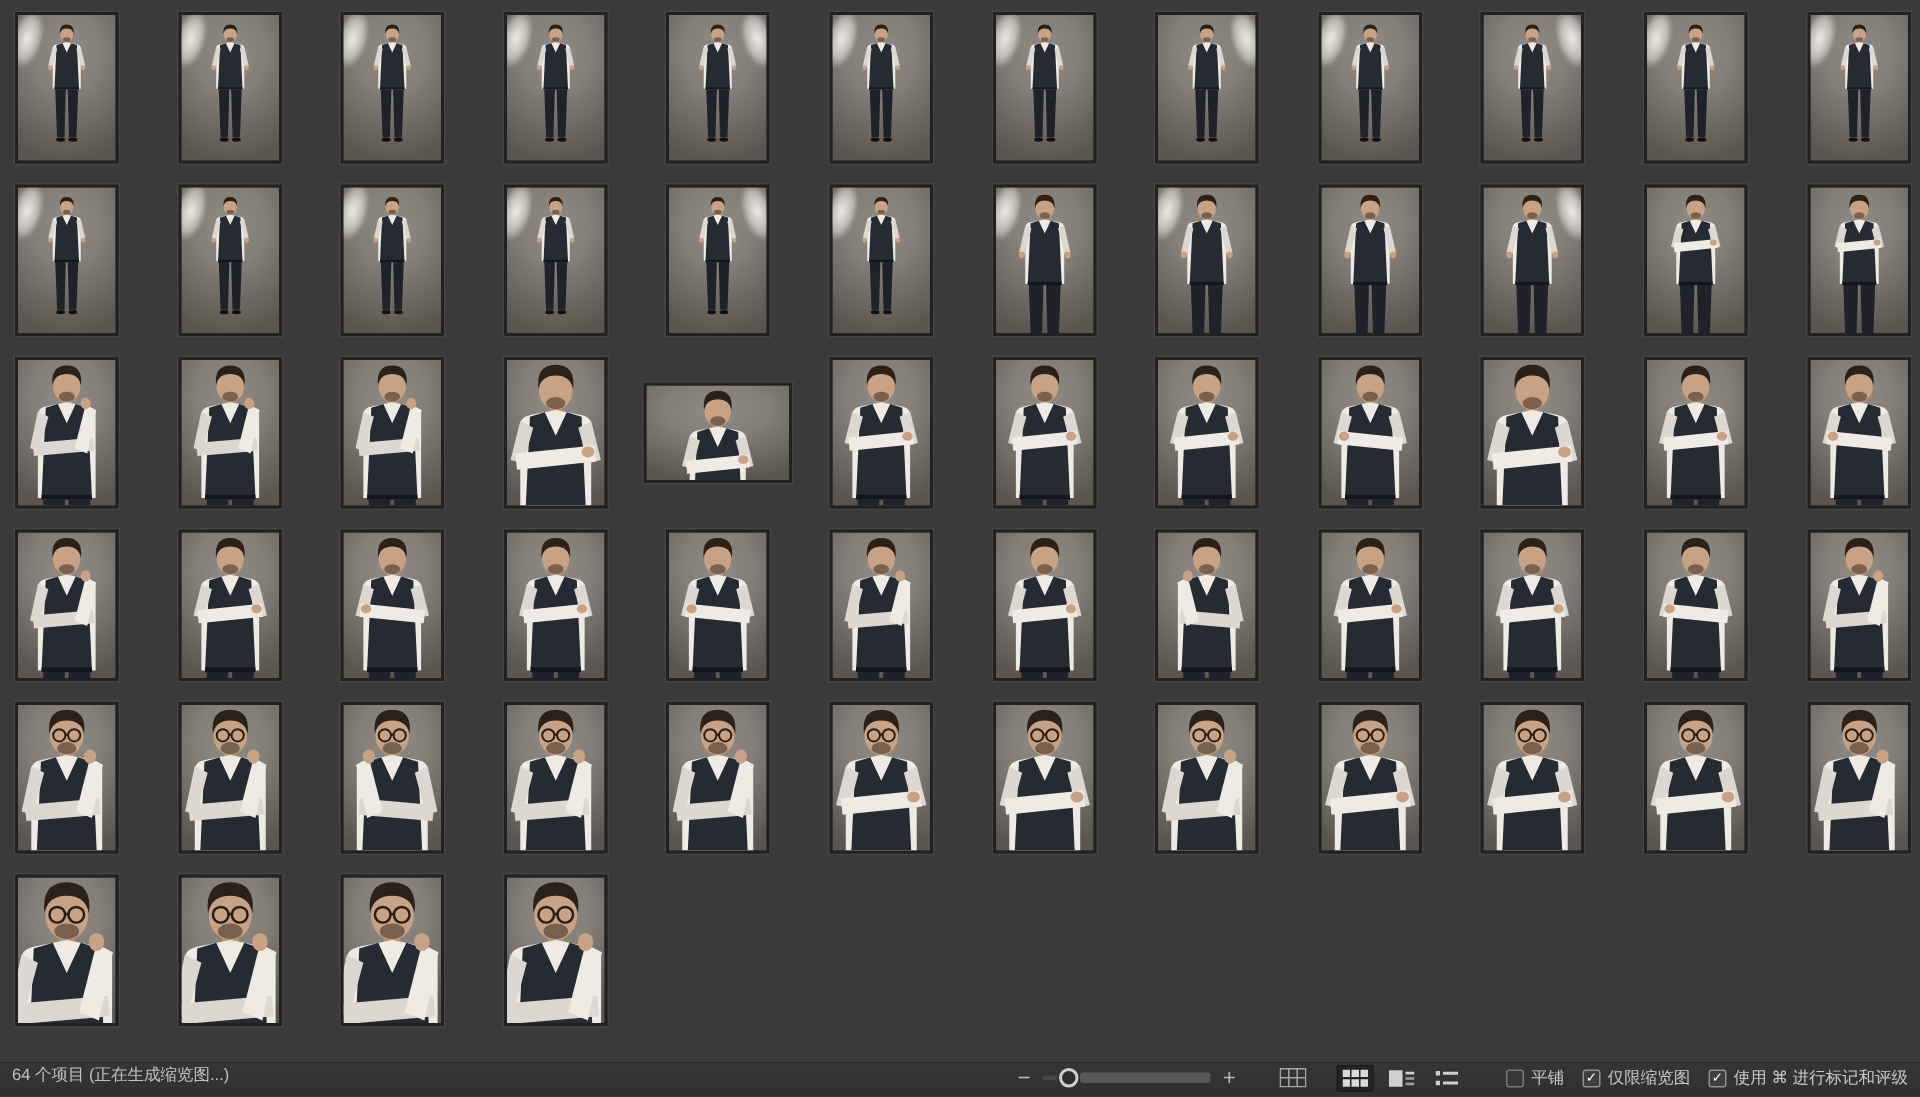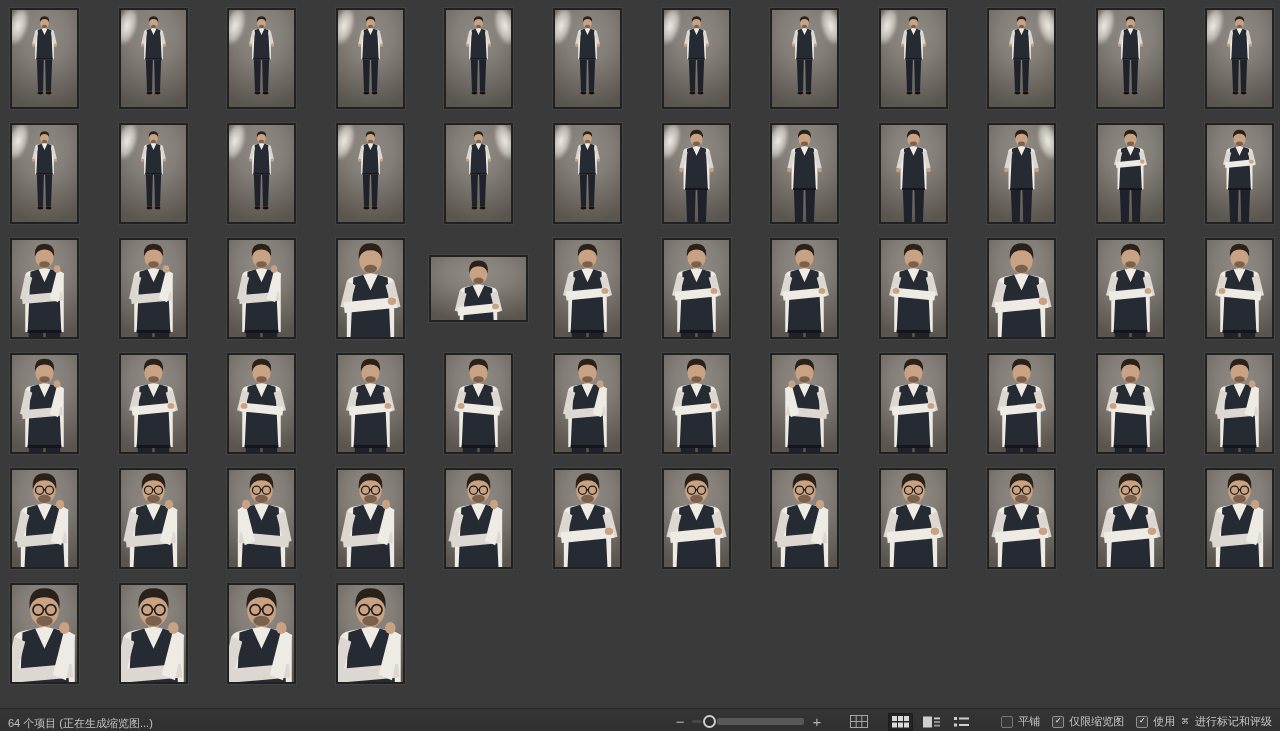--- a/index.html
+++ b/index.html
@@ -27,21 +27,21 @@
     filter:blur(1px);
   }
   .light.tl{left:-7px;transform:rotate(16deg);}
   .light.tr{right:-7px;transform:rotate(-16deg);}
   
   #statusbar{
     position:absolute;left:0;bottom:0;width:1280px;height:23px;
     background:linear-gradient(#353535,#303030);
     border-top:1px solid #282828;
     box-sizing:border-box;
-    display:flex;align-items:flex-end;justify-content:space-between;
+    display:flex;align-items:flex-start;justify-content:space-between;
     padding:0 8px;font-size:11px;color:#c2c2c2;
   }
   .sb-left{white-space:nowrap;}
   .sb-right{display:flex;align-items:center;white-space:nowrap;}
   .zbtn{
     color:#b5b5b5;font-size:15px;line-height:1;cursor:pointer;
     padding:0 3px;user-select:none;
   }
   .slider{
     position:relative;width:112px;height:15px;margin:0 5px;cursor:pointer;
@@ -53,21 +53,21 @@
     border-radius:50%;background:#2e2e2e;box-sizing:content-box;
   }
   .viewbtns{display:flex;align-items:center;margin:0 6px 0 22px;}
   .vbtn{
     background:transparent;border:none;padding:3px 4px;margin-left:6px;
     border-radius:2px;cursor:pointer;line-height:0;
   }
   .vbtn:first-child{margin-left:0;margin-right:10px;}
   .vbtn.active{background:#232323;box-shadow:inset 0 0 0 1px #1c1c1c;}
   .opts{display:flex;align-items:center;margin-left:10px;}
-  .opt{display:flex;align-items:center;margin-left:12px;cursor:pointer;font-family:Liberation Mono, monospace;}
+  .opt{display:flex;align-items:center;margin-left:12px;cursor:pointer;}
   .cb{
     width:10px;height:10px;border:1px solid #909090;border-radius:2px;
     background:#3e3e3e;display:inline-flex;align-items:center;justify-content:center;
     font-size:9px;line-height:1;color:#ffffff;margin-right:5px;
   }
   .cb.off{border-color:#777777;background:#373737;color:transparent;}
   .opt span.lbl{color:#c8c8c8;}
 </style>
 </head>
 <body>

